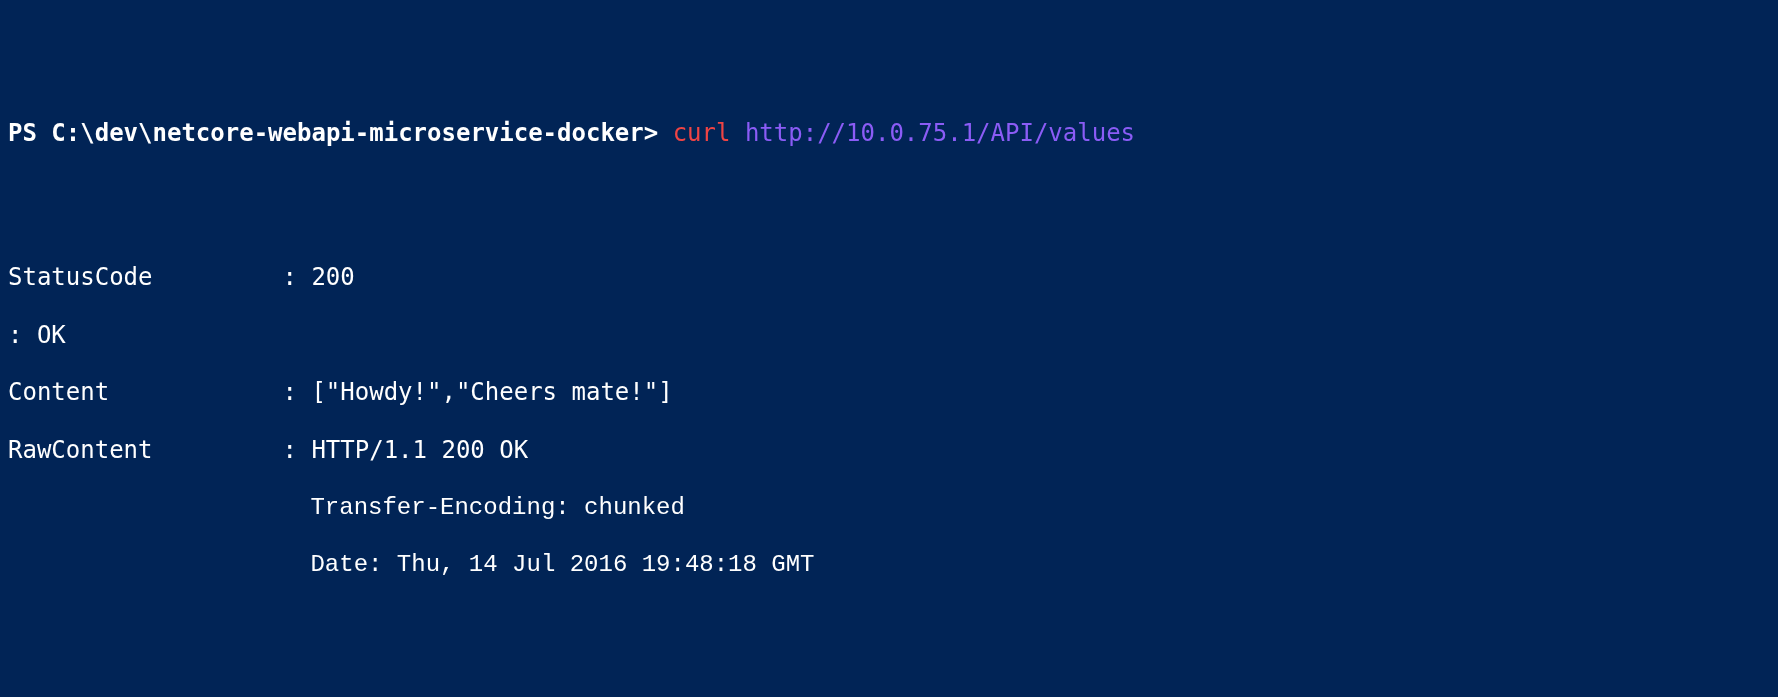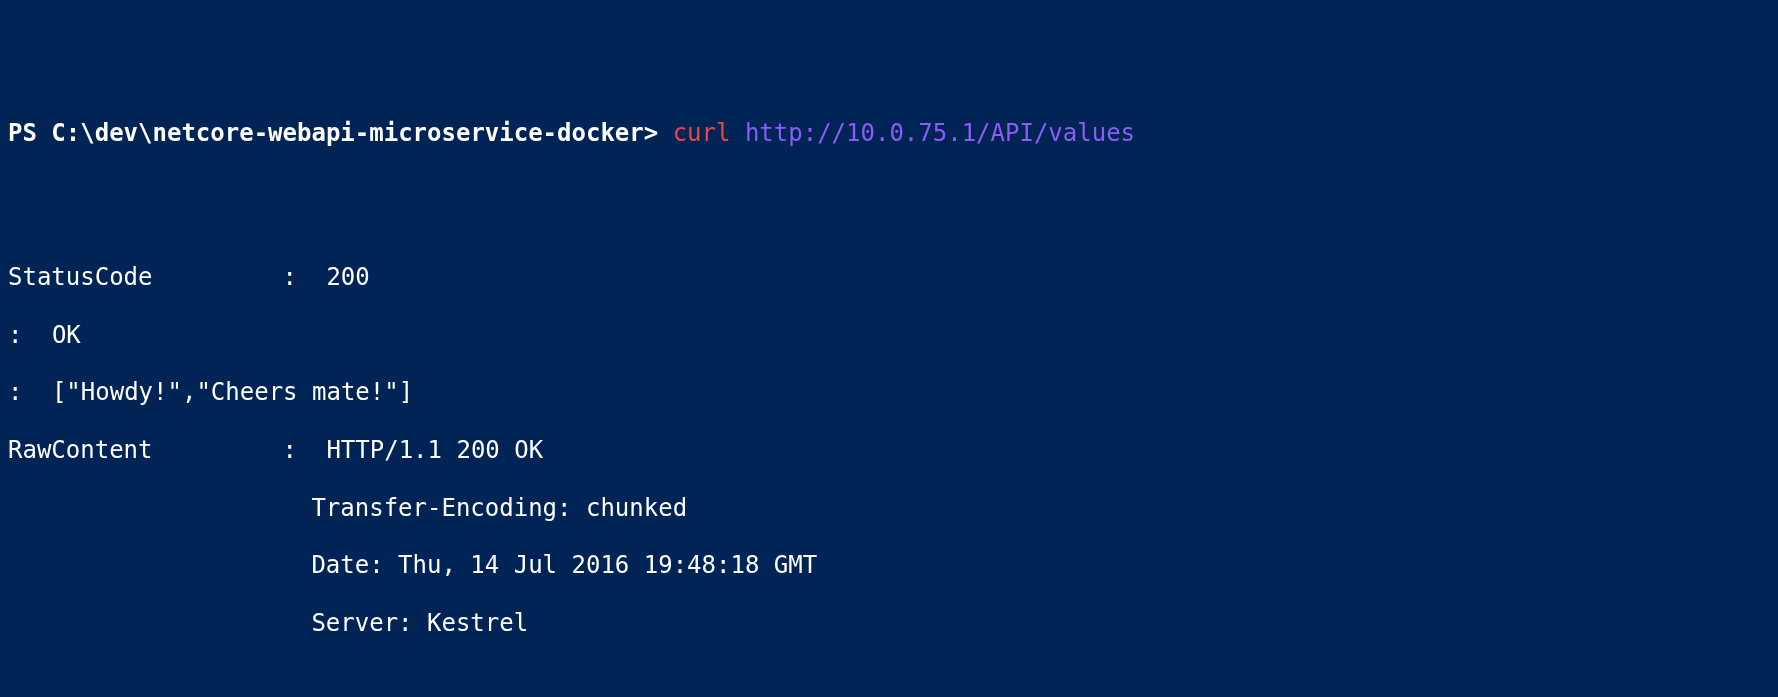--- a/index.html
+++ b/index.html
@@ -35,41 +35,40 @@
     .key {
       width: 19ch;
       display: inline-block;
     }
     .sep {
       width: 2ch;
       display: inline-block;
     }
     .val {
       display: inline-block;
-      margin-left: 15px;
     }
     .indent {
       margin-left: 21ch;
+      font-family: Liberation Mono, monospace;
     }
   </style>
 </head>
 <body>
 
 
 
 <div><span class="prompt-prefix">PS C:\dev\netcore-webapi-microservice-docker&gt; </span><span class="command">curl</span><span class="url"> http://10.0.75.1/API/values</span>
 <div> </div>
 <div> </div>
 <div class="row"><span class="key">StatusCode</span><span class="sep">: </span><span class="val">200</span></div>
 <div class="row"><span class="sep">: </span><span class="val">OK</span></div>
-<div class="row"><span class="sep">: </span><span class="val">["Howdy!","Cheers mate!"]</span></div>
+<div class="row"><span class="key">Content</span><span class="sep">: </span><span class="val">["Howdy!","Cheers mate!"]</span></div>
 <div class="row"><span class="key">RawContent</span><span class="sep">: </span><span class="val">HTTP/1.1 200 OK</span></div>
 <div class="indent">Transfer-Encoding: chunked</div>
 <div class="indent">Date: Thu, 14 Jul 2016 19:48:18 GMT</div>
-<div class="indent">Server: Kestrel</div>
 <div class="indent"></div>
 
 
 
 
 
 
 
 
 

